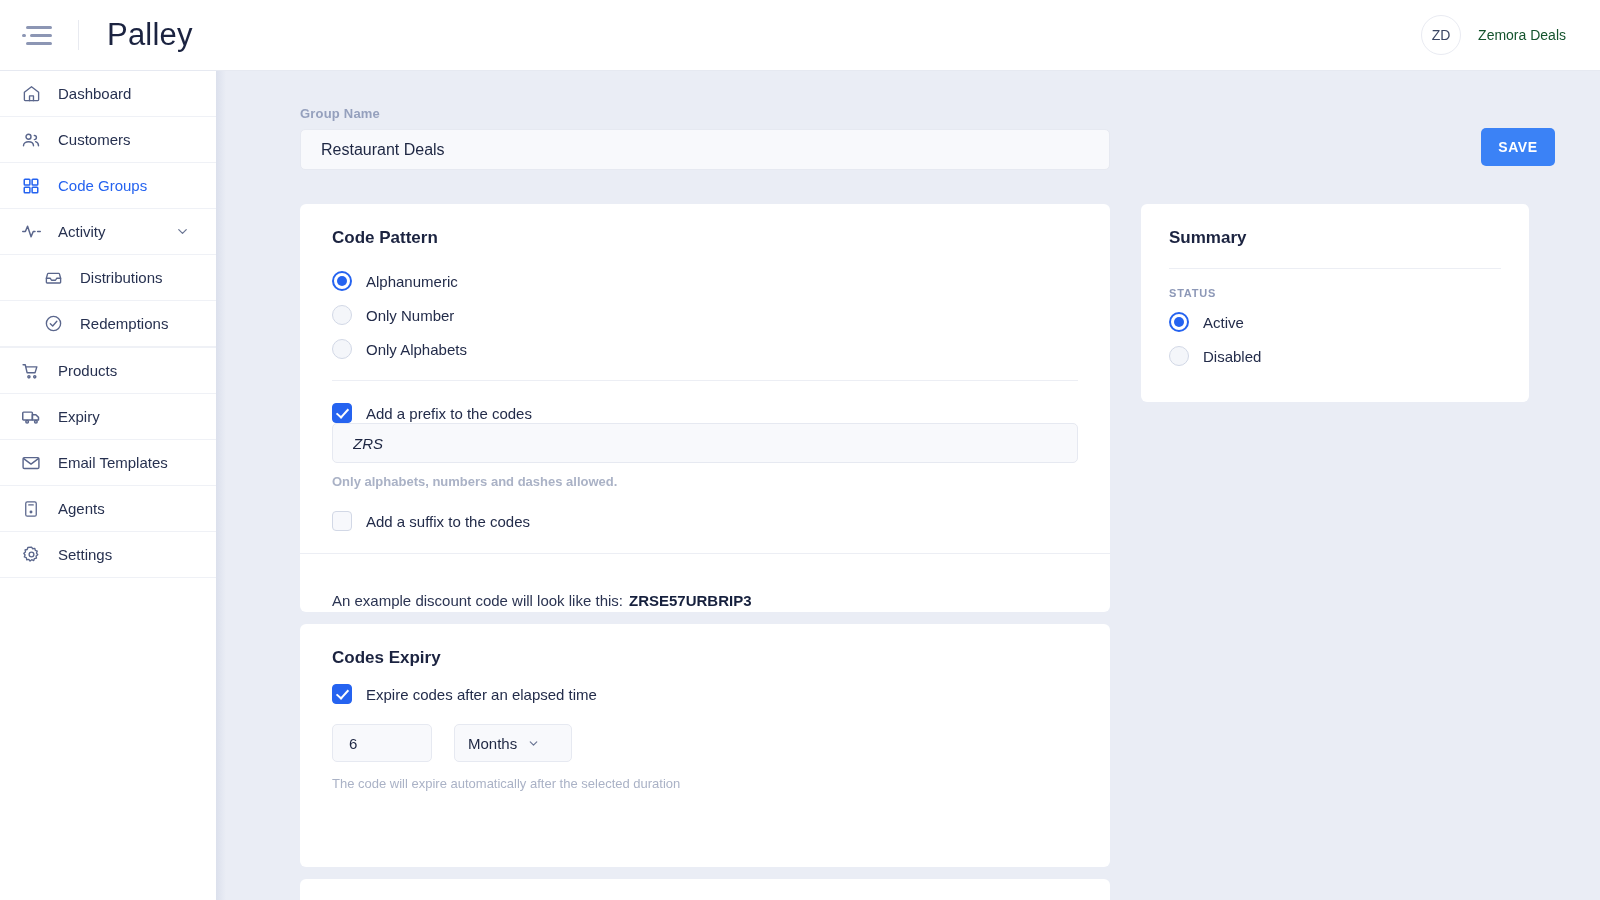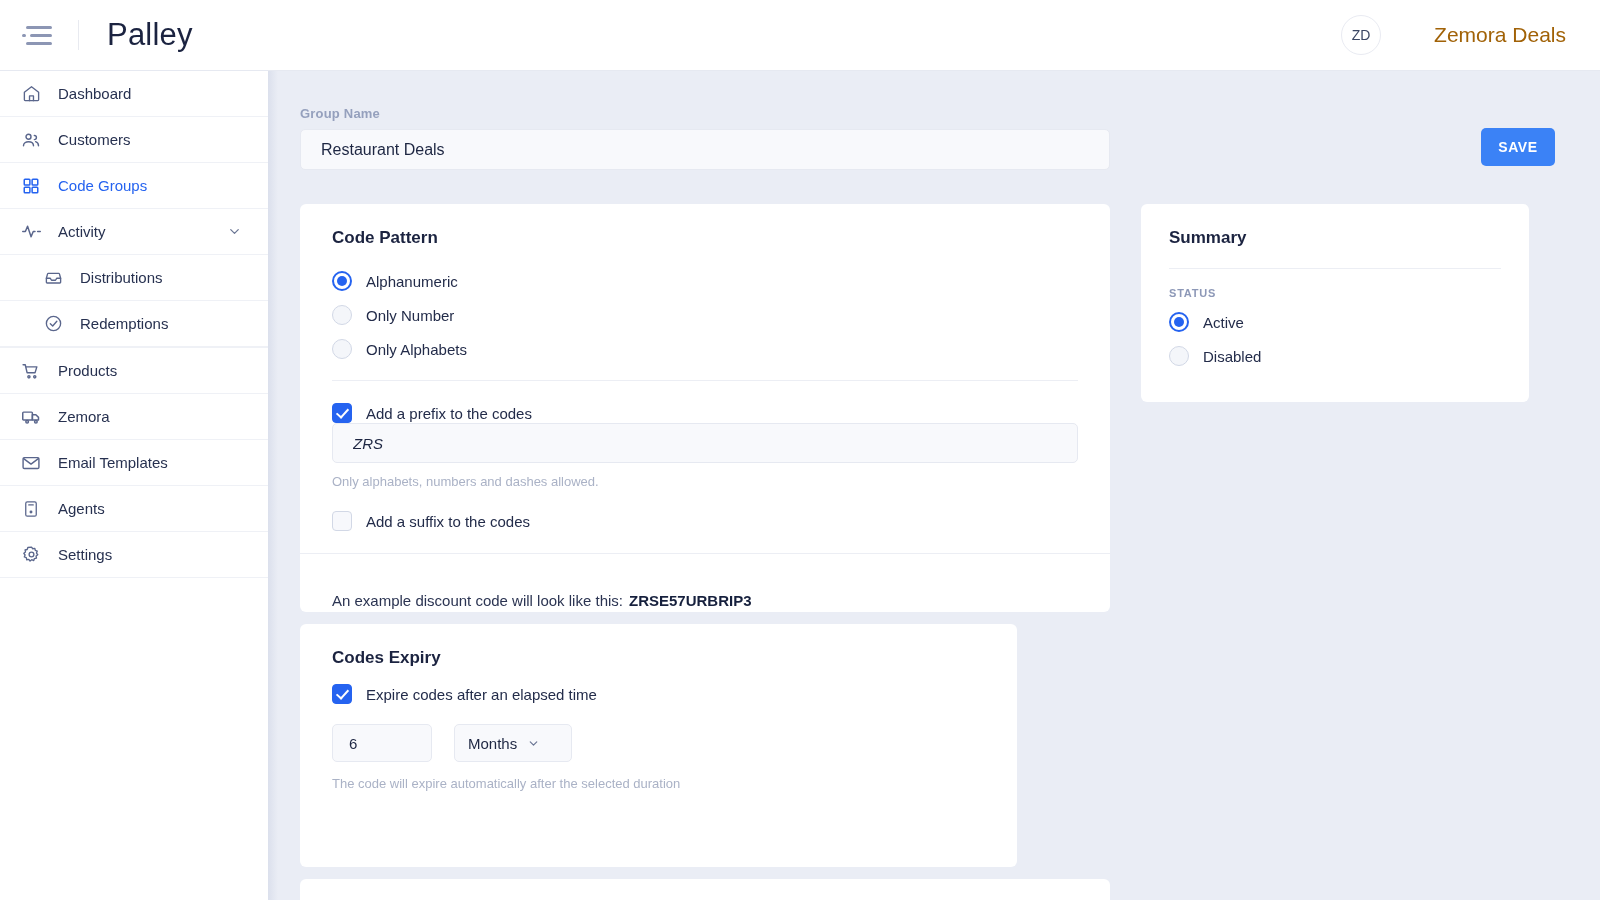--- a/index.html
+++ b/index.html
@@ -78,30 +78,29 @@
     border-radius: 50%;
     border: 1px solid #e9ebf2;
     display: flex;
     align-items: center;
     justify-content: center;
     font-size: 14px;
     color: #3b4663;
     background: #fff;
   }
   .username {
-    font-size: 21px;
-    color: #a16207;
-    margin-left: 36px;
+    font-size: 14px;
+    color: #14532d;
   }
 
   
   .sidebar {
     position: absolute;
     top: 71px; left: 0;
-    width: 268px;
+    width: 216px;
     height: 829px;
     background: #ffffff;
     z-index: 10;
   }
   .sidebar::after {
     content: "";
     position: absolute;
     top: 0; right: -10px;
     width: 10px; height: 100%;
     background: linear-gradient(to right, rgba(90,110,160,0.10), rgba(90,110,160,0));
@@ -188,21 +187,21 @@
     background: #ffffff;
     border-radius: 6px;
   }
   .card-code {
     left: 36px; top: 133px;
     width: 810px;
     height: 408px;
   }
   .card-expiry {
     left: 36px; top: 553px;
-    width: 717px;
+    width: 810px;
     height: 243px;
   }
   .card-email {
     left: 36px; top: 808px;
     width: 810px;
     height: 100px;
   }
   .card-summary {
     left: 877px; top: 133px;
     width: 388px;
@@ -451,21 +450,21 @@
 
   <div class="navitem">
     <span class="ico">
       <svg width="21" height="21" viewBox="0 0 24 24" fill="none" stroke="#5a668c" stroke-width="1.7" stroke-linecap="round" stroke-linejoin="round">
           <rect x="2" y="7" width="11" height="9" rx="1"></rect>
           <path d="M13 10h4l3 3v3h-7z"></path>
           <circle cx="7" cy="18" r="1.5"></circle>
           <circle cx="17" cy="18" r="1.5"></circle>
         </svg>
     </span>
-    <span class="lbl">Zemora</span>
+    <span class="lbl">Expiry</span>
   </div>
 
   <div class="navitem">
     <span class="ico">
       <svg width="20" height="20" viewBox="0 0 24 24" fill="none" stroke="#5a668c" stroke-width="1.7" stroke-linecap="round" stroke-linejoin="round">
           <rect x="2.5" y="5.5" width="19" height="13" rx="1.5"></rect>
           <path d="m3.2 6.7 8.8 6.6 8.8-6.6"></path>
         </svg>
     </span>
     <span class="lbl">Email Templates</span>
@@ -518,21 +517,21 @@
     </div>
 
     <div class="hr"></div>
 
     <div style="padding:22px 0 0 32px;">
       <div class="check-row">
         <span class="checkbox checked"></span>
         <span class="lbl">Add a prefix to the codes</span>
       </div>
       <input class="text-input" style=" font-style: italic;" type="text" value="ZRS">
-      <div class="helper" style="margin-top:11px;">Only alphabets, numbers and dashes allowed.</div>
+      <div class="helper" style="margin-top:11px;font-weight:bold;">Only alphabets, numbers and dashes allowed.</div>
       <div class="check-row" style="margin-top:22px;">
         <span class="checkbox"></span>
         <span class="lbl">Add a suffix to the codes</span>
       </div>
     </div>
 
     <div class="hr-full" style="margin-top:22px;"></div>
 
     <div class="example-row">
       <span>An example discount code will look like this:</span>

